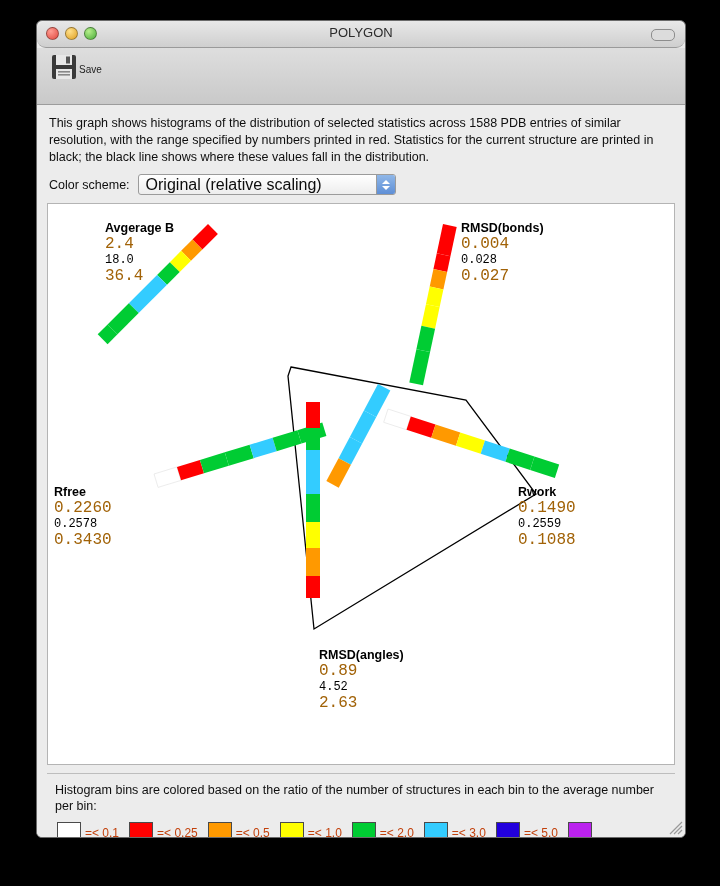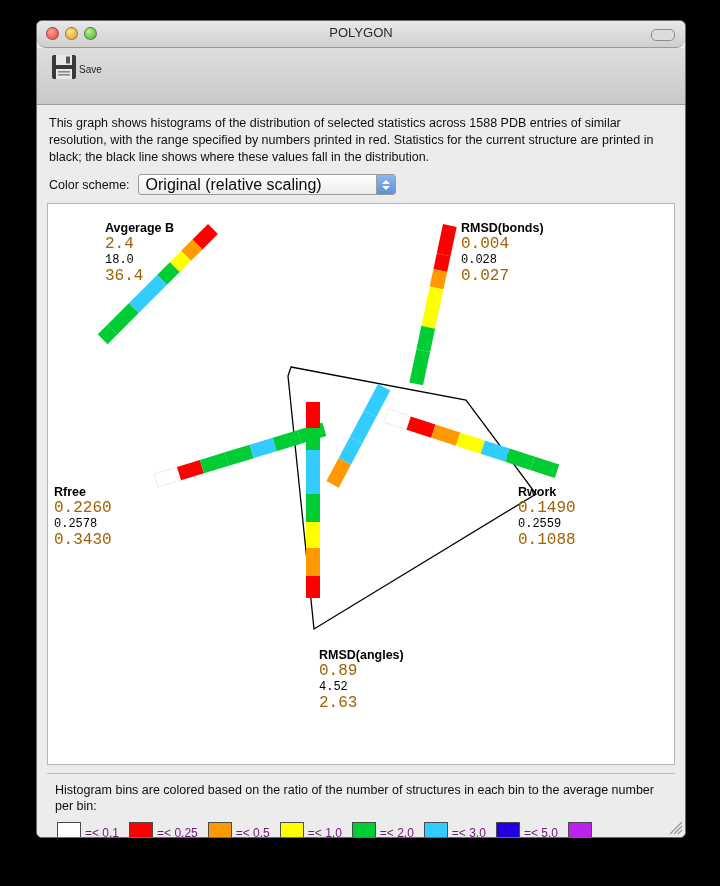--- a/index.html
+++ b/index.html
@@ -214,21 +214,21 @@
     padding-left: 6px;
   }
   .sw {
     width: 24px;
     height: 22px;
     border: 1px solid #4a4a4a;
     box-sizing: border-box;
   }
   .sw-txt {
     font-size: 12px;
-    color: #701a75;
+    color: #c2410c;
     margin-right: 6px;
   }
   .resize-grip {
     position: absolute;
     right: 2px;
     bottom: 2px;
     width: 14px;
     height: 14px;
   }
 </style>

